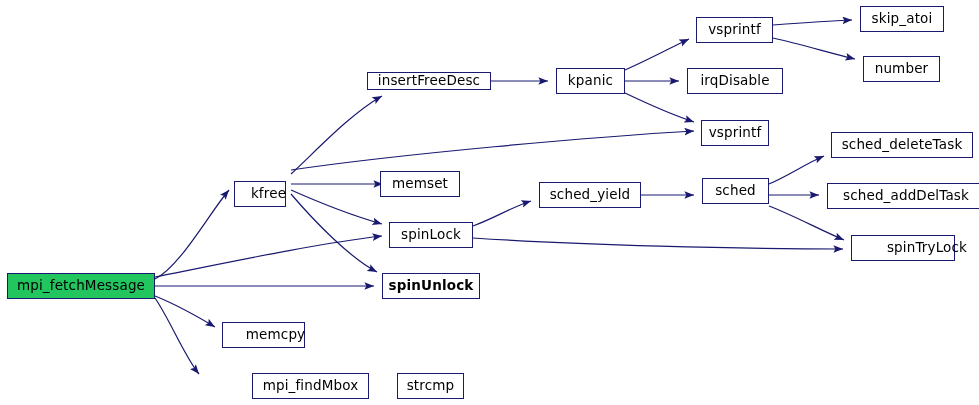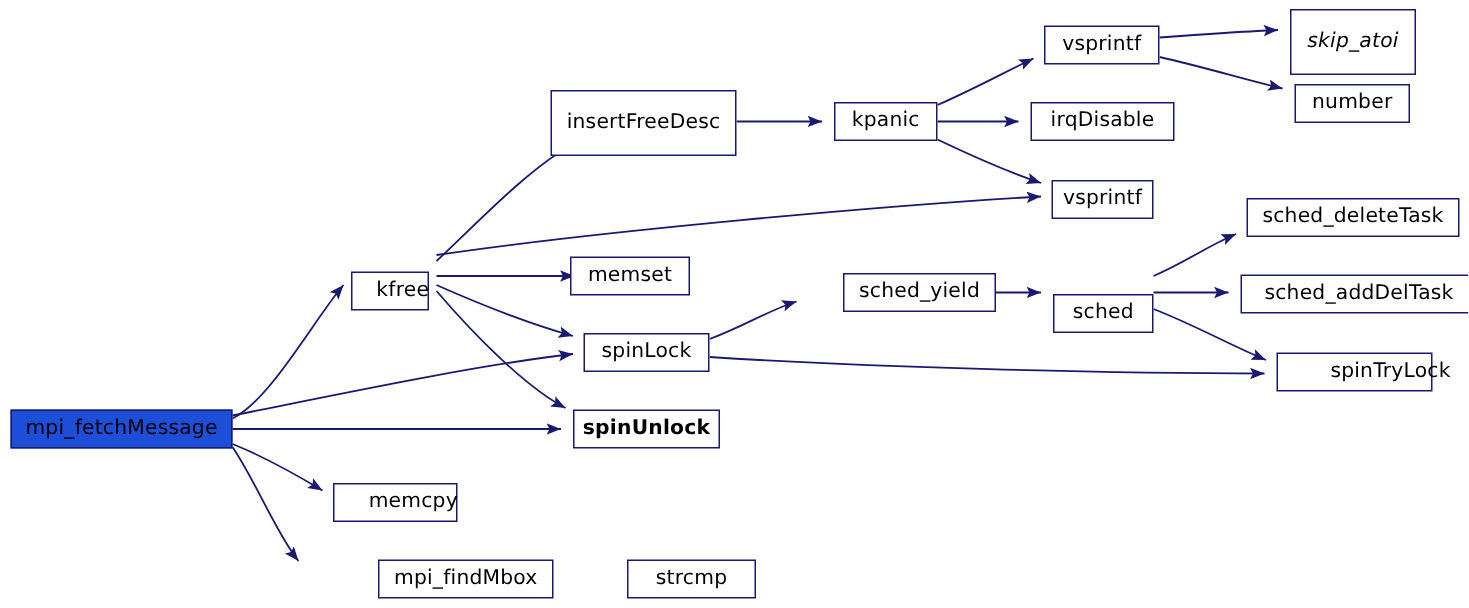--- a/index.html
+++ b/index.html
@@ -18,21 +18,21 @@
     background:#ffffff;
     color:#000000;
     font-size:13.5px;
     line-height:1;
     display:flex;
     align-items:center;
     justify-content:center;
     white-space:nowrap;
     letter-spacing:0.15px;
   }
-  .node.highlight{background:#1d4ed8;}
+  .node.highlight{background:#22c55e;}
   .node span{pointer-events:none;}
 </style>
 </head>
 <body>
 
 <div id="canvas">
   <svg id="edges" viewBox="0 0 979 405" xmlns="http://www.w3.org/2000/svg">
     <defs>
       <marker id="arrow" markerWidth="9" markerHeight="9" refX="8" refY="3.2" orient="auto" markerUnits="strokeWidth">
         <path d="M0,0 L8,3.2 L0,6.4 L1.6,3.2 z" fill="#191970"></path>
@@ -69,54 +69,54 @@
       </div>
       <div class="node" style="left: 234px; top: 181px; width: 52px; height: 26px; padding-left: 17px;">
         <span>kfree</span>
       </div>
       <div class="node" style="left: 222px; top: 322px; width: 83px; height: 26px; padding-left: 24px;">
         <span>memcpy</span>
       </div>
       <div class="node" style="left: 204px; top: 373px; width: 117px; height: 26px; margin-left: 48px;">
         <span>mpi_findMbox</span>
       </div>
-      <div class="node" style="left: 418px; top: 373px; width: 86px; height: 26px;">
+      <div class="node" style="left: 397px; top: 373px; width: 67px; height: 26px;">
         <span>strcmp</span>
       </div>
-      <div class="node" style="left: 367px; top: 60px; width: 124px; height: 44px;">
+      <div class="node" style="left: 367px; top: 72px; width: 124px; height: 18px;">
         <span>insertFreeDesc</span>
       </div>
       <div class="node" style="left: 380px; top: 171px; width: 80px; height: 26px;">
         <span>memset</span>
       </div>
       <div class="node" style="left: 389px; top: 222px; width: 84px; height: 26px;">
         <span>spinLock</span>
       </div>
       <div class="node" style="left: 382px; top: 273px; width: 98px; height: 26px; font-weight: bold;">
         <span>spinUnlock</span>
       </div>
       <div class="node" style="left: 556px; top: 68px; width: 69px; height: 26px;">
         <span>kpanic</span>
       </div>
-      <div class="node" style="left: 539px; top: 182px; width: 102px; height: 26px; margin-left: 23px;">
+      <div class="node" style="left: 539px; top: 182px; width: 102px; height: 26px;">
         <span>sched_yield</span>
       </div>
       <div class="node" style="left: 696px; top: 17px; width: 77px; height: 26px;">
         <span>vsprintf</span>
       </div>
       <div class="node" style="left: 687px; top: 68px; width: 96px; height: 26px;">
         <span>irqDisable</span>
       </div>
       <div class="node" style="left: 701px; top: 120px; width: 68px; height: 26px;">
         <span>vsprintf</span>
       </div>
-      <div class="node" style="left: 702px; top: 196px; width: 67px; height: 26px;">
+      <div class="node" style="left: 702px; top: 178px; width: 67px; height: 26px;">
         <span>sched</span>
       </div>
-      <div class="node" style="left: 860px; top: 6px; width: 84px; height: 44px; font-style: italic;">
+      <div class="node" style="left: 860px; top: 6px; width: 84px; height: 26px;">
         <span>skip_atoi</span>
       </div>
       <div class="node" style="left: 863px; top: 56px; width: 77px; height: 26px;">
         <span>number</span>
       </div>
       <div class="node" style="left: 831px; top: 132px; width: 142px; height: 26px;">
         <span>sched_deleteTask</span>
       </div>
       <div class="node" style="left: 827px; top: 183px; width: 158px; height: 26px;">
         <span>sched_addDelTask</span>

